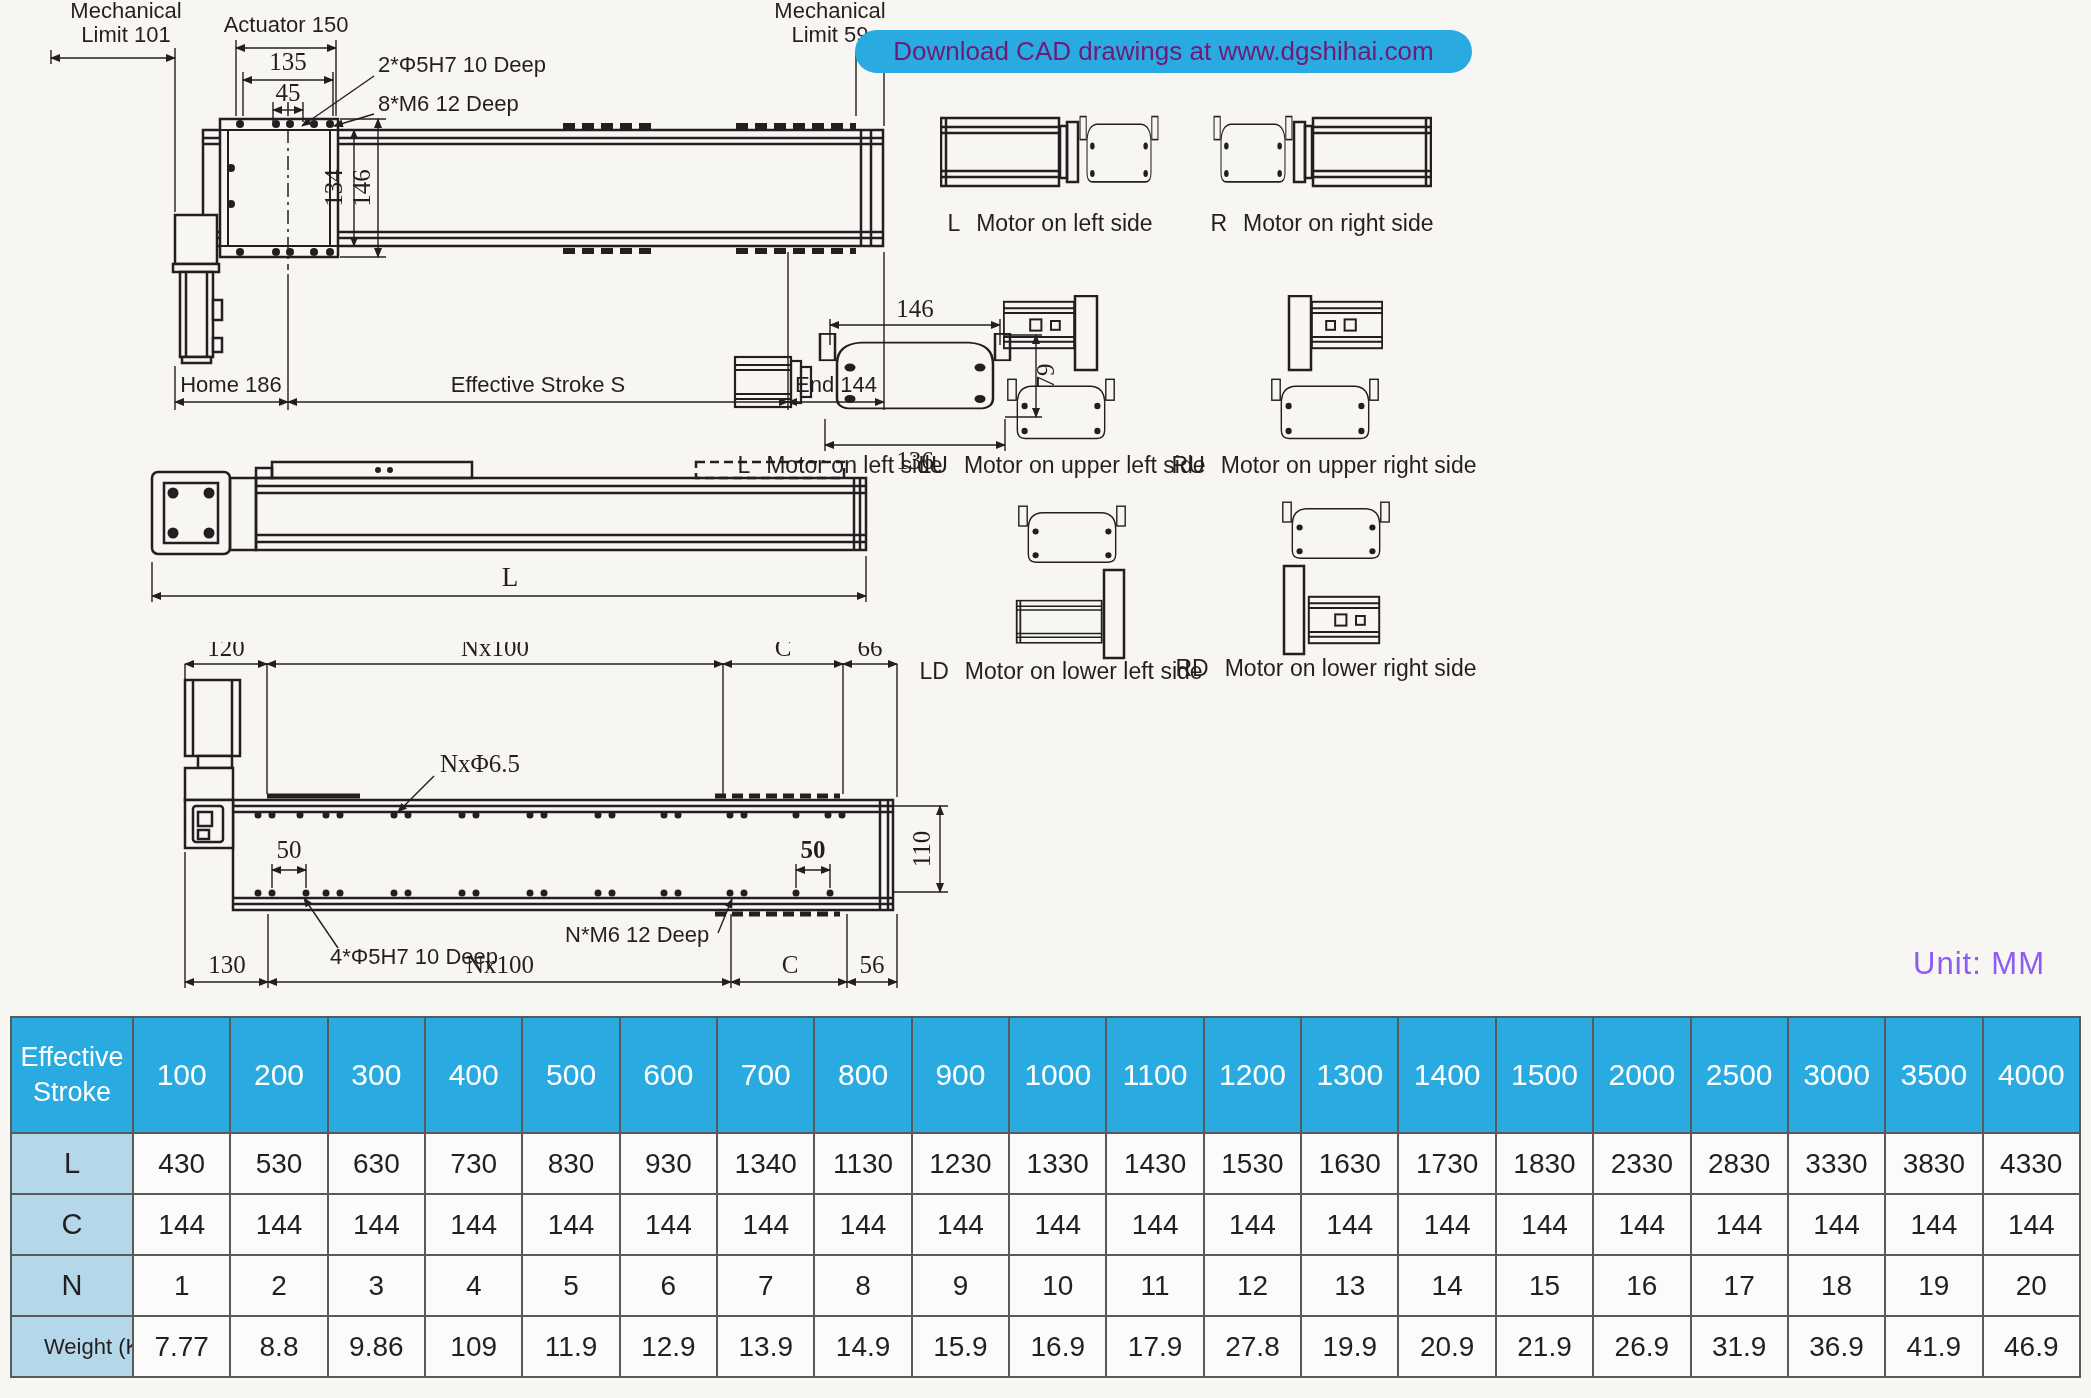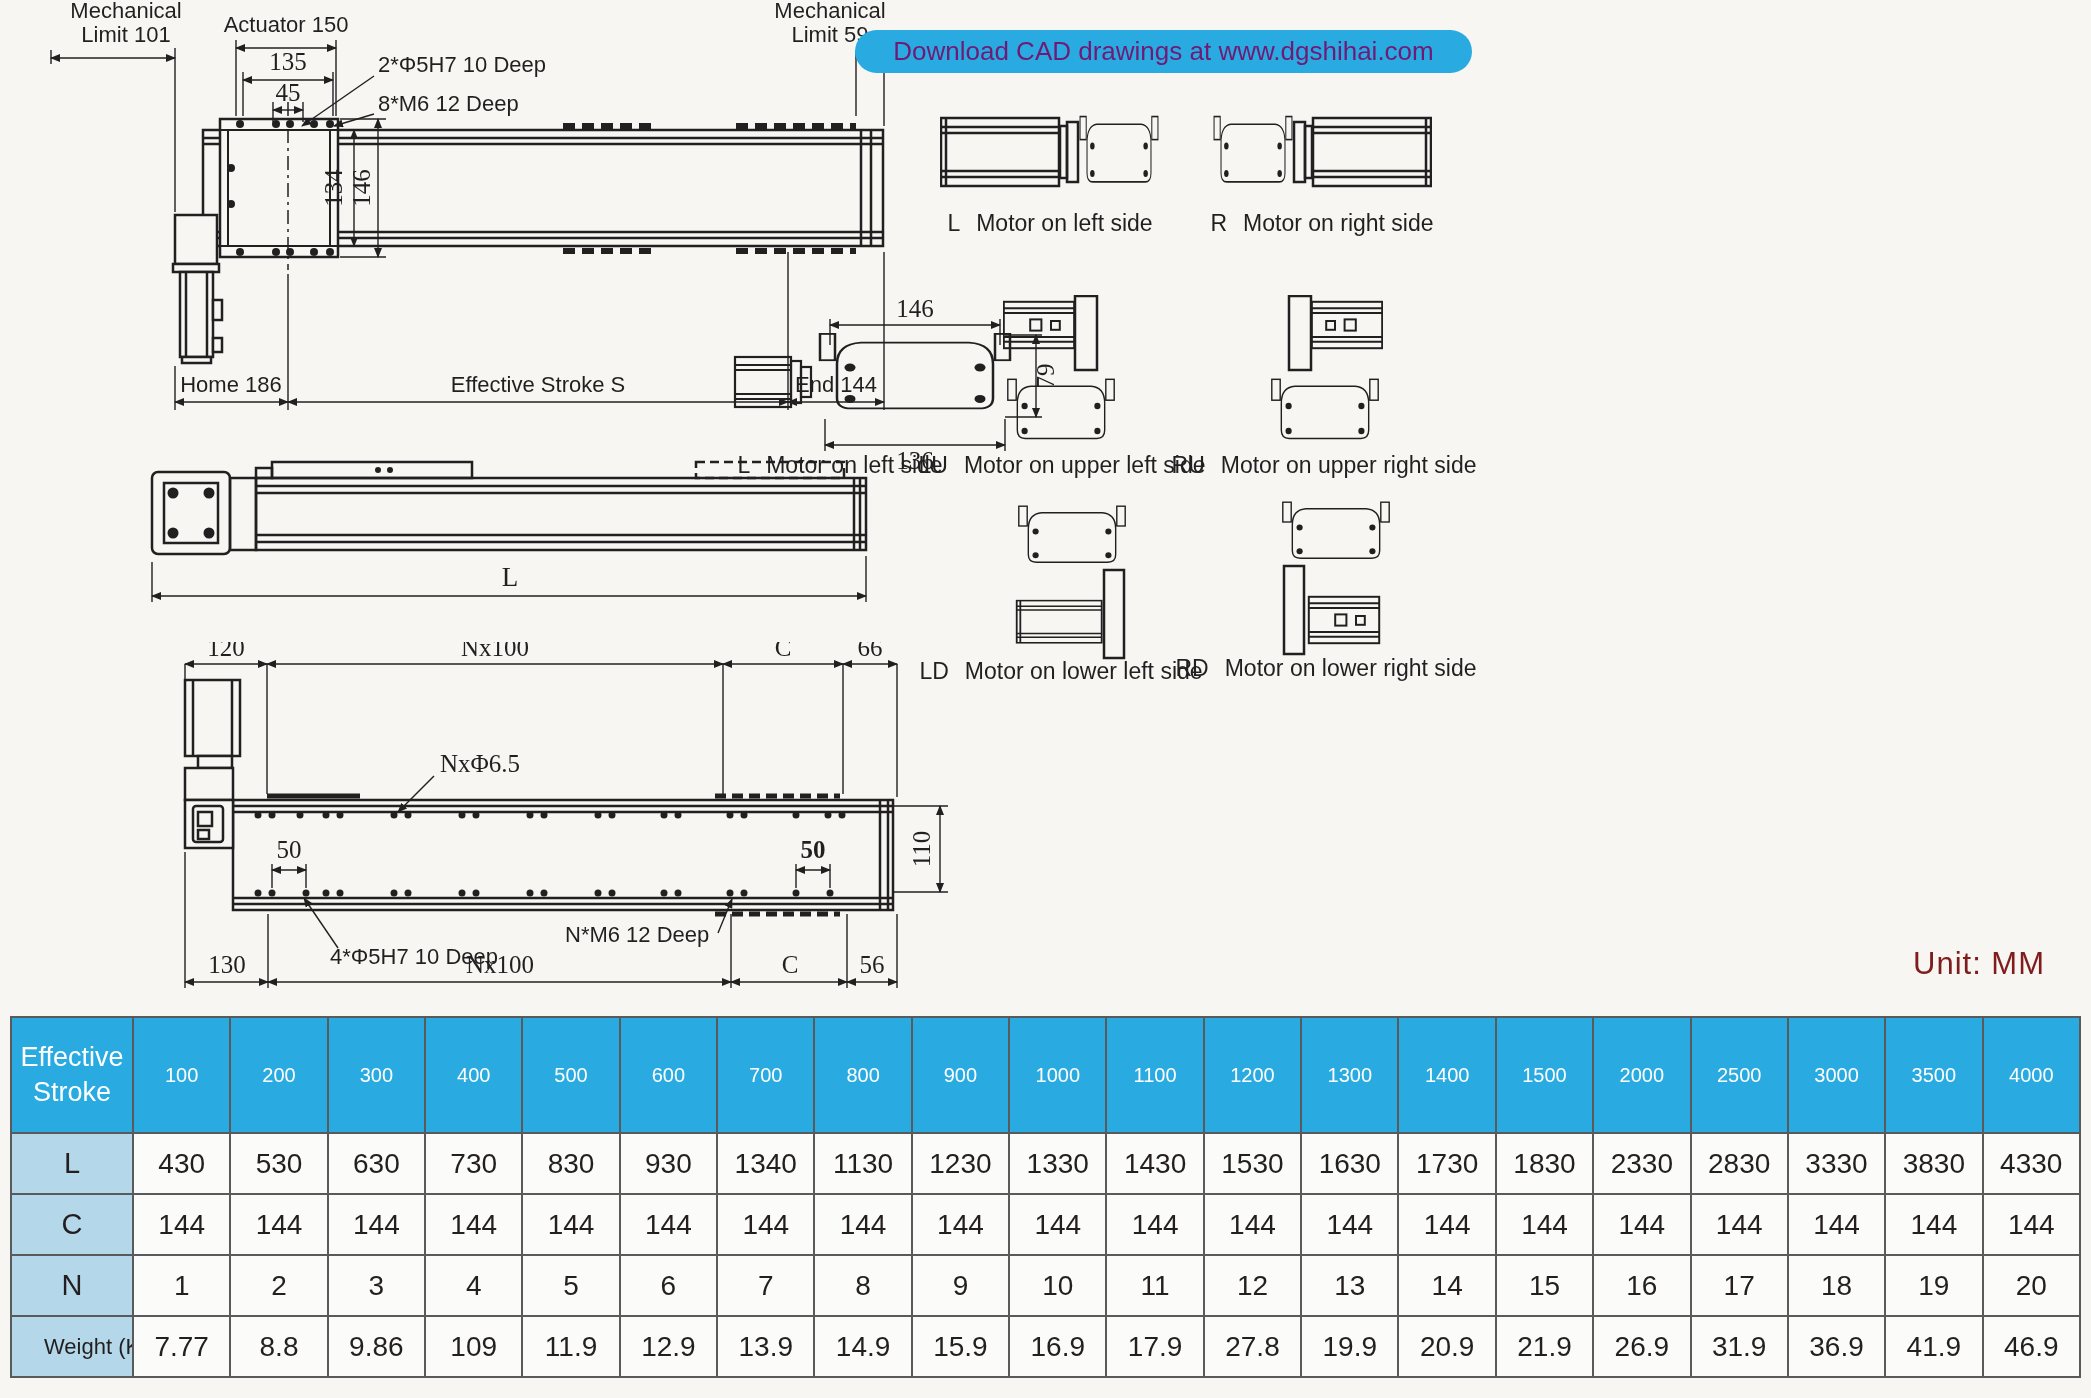--- a/index.html
+++ b/index.html
@@ -21,35 +21,35 @@
     color:#701a75;font-size:26px;cursor:pointer;
   }
   
   .cfg-label{
     position:absolute;display:flex;justify-content:center;gap:16px;
     font-size:23px;color:#231f20;white-space:nowrap;
   }
   
   .unit{
     position:absolute;left:1800px;top:946px;width:245px;
-    font-size:31px;text-align:right;color:#7f1d1d;letter-spacing:1px;
+    font-size:31px;text-align:right;color:#8b5cf6;letter-spacing:1px;
   }
   
   #spec-wrap{position:absolute;left:10px;top:1016px;width:2071px;}
   table.spec{
     border-collapse:collapse;table-layout:fixed;width:2071px;
     font-family:"Liberation Sans",sans-serif;
   }
   table.spec th,table.spec td{
     border:2px solid #595a5c;text-align:center;vertical-align:middle;
     overflow:hidden;white-space:nowrap;
   }
   table.spec thead th{
     background:#29abe2;color:#ffffff;font-weight:normal;
-    font-size:20px;height:112px;
+    font-size:30px;height:112px;
   }
   table.spec thead th.first{width:118px;font-size:27px;line-height:1.3;white-space:normal;}
   table.spec tbody th{
     background:#b5d7ea;color:#231f20;font-weight:normal;font-size:29px;height:57px;
   }
   table.spec tbody th.weight{font-size:22px;padding-left:32px;}
   table.spec tbody td{background:#fbfbf9;color:#231f20;font-size:28px;}
 </style>
 </head>
 <body>

